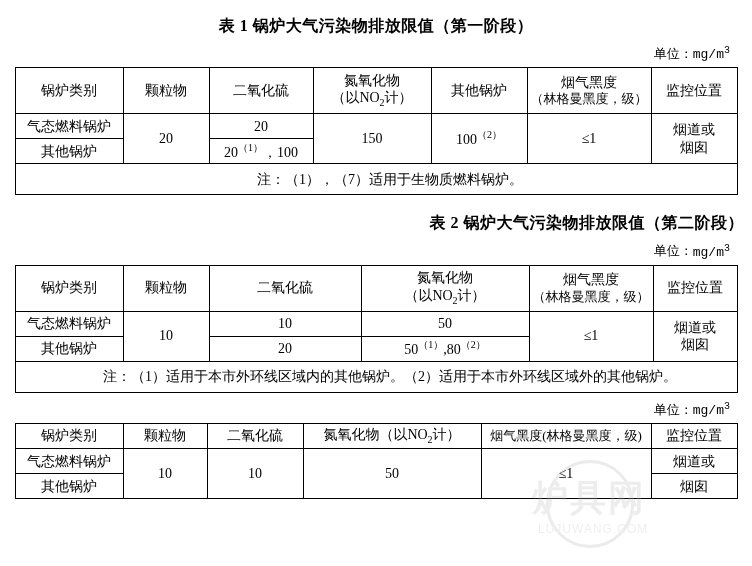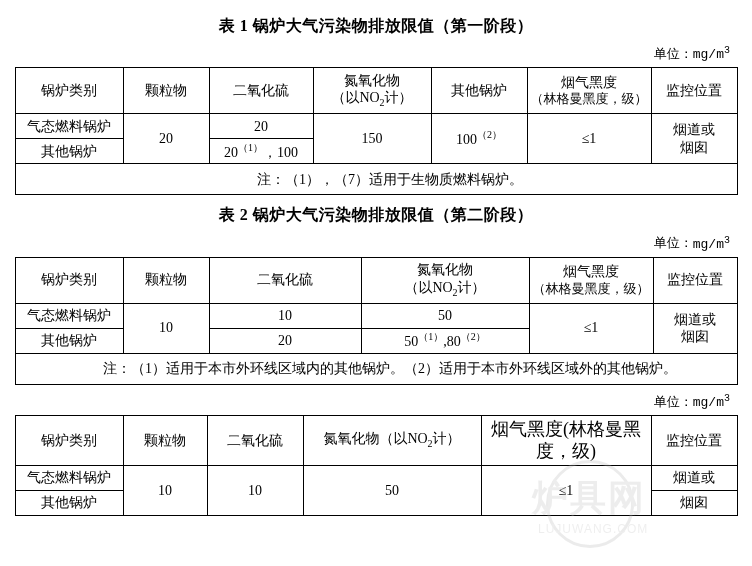--- a/index.html
+++ b/index.html
@@ -22,21 +22,21 @@
     box-sizing: border-box;
     padding: 0 8px;
   }
   .table-title {
     text-align: center;
     font-size: 16px;
     font-weight: bold;
     letter-spacing: 0.5px;
   }
   .t1-title { margin-top: 16px; }
-  .t2-title { margin-top: 10px; }
+  .t2-title { margin-top: 18px; text-align: right; }
   .t3-title { margin-top: 22px; }
 
   .unit-line {
     text-align: right;
     font-size: 13px;
     padding-right: 14px;
     margin-top: 8px;
     margin-bottom: 4px;
   }
   .unit-line .u-mono {
@@ -236,21 +236,21 @@
       <col style="width:178px">
       <col style="width:170px">
       <col style="width:86px">
     </colgroup>
     <tbody>
         <tr class="rowh">
       <td>锅炉类别</td>
       <td>颗粒物</td>
       <td>二氧化硫</td>
       <td>氮氧化物（以NO<span class="sub">2</span>计）</td>
-      <td style="font-size:18px">烟气黑度(林格曼黑度，级)</td>
+      <td style="font-size:13px">烟气黑度(林格曼黑度，级)</td>
       <td>监控位置</td>
     </tr>
     <tr class="rowh">
       <td>气态燃料锅炉</td>
       <td rowspan="2">10</td>
       <td rowspan="2">10</td>
       <td rowspan="2">50</td>
       <td rowspan="2">≤1</td>
       <td>烟道或</td>
     </tr>

